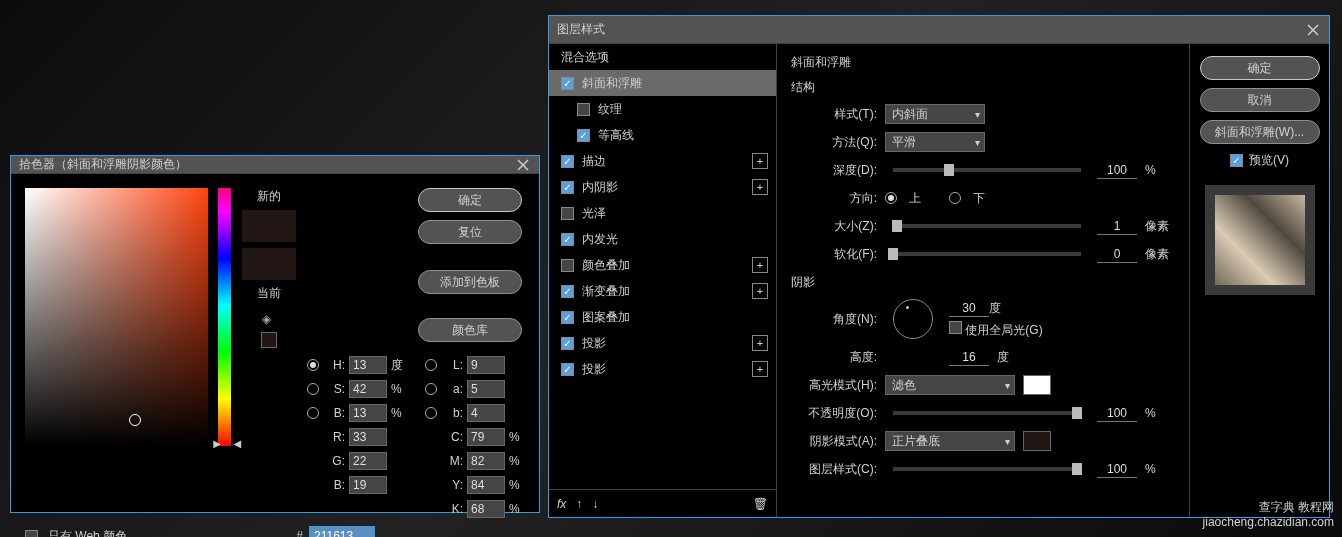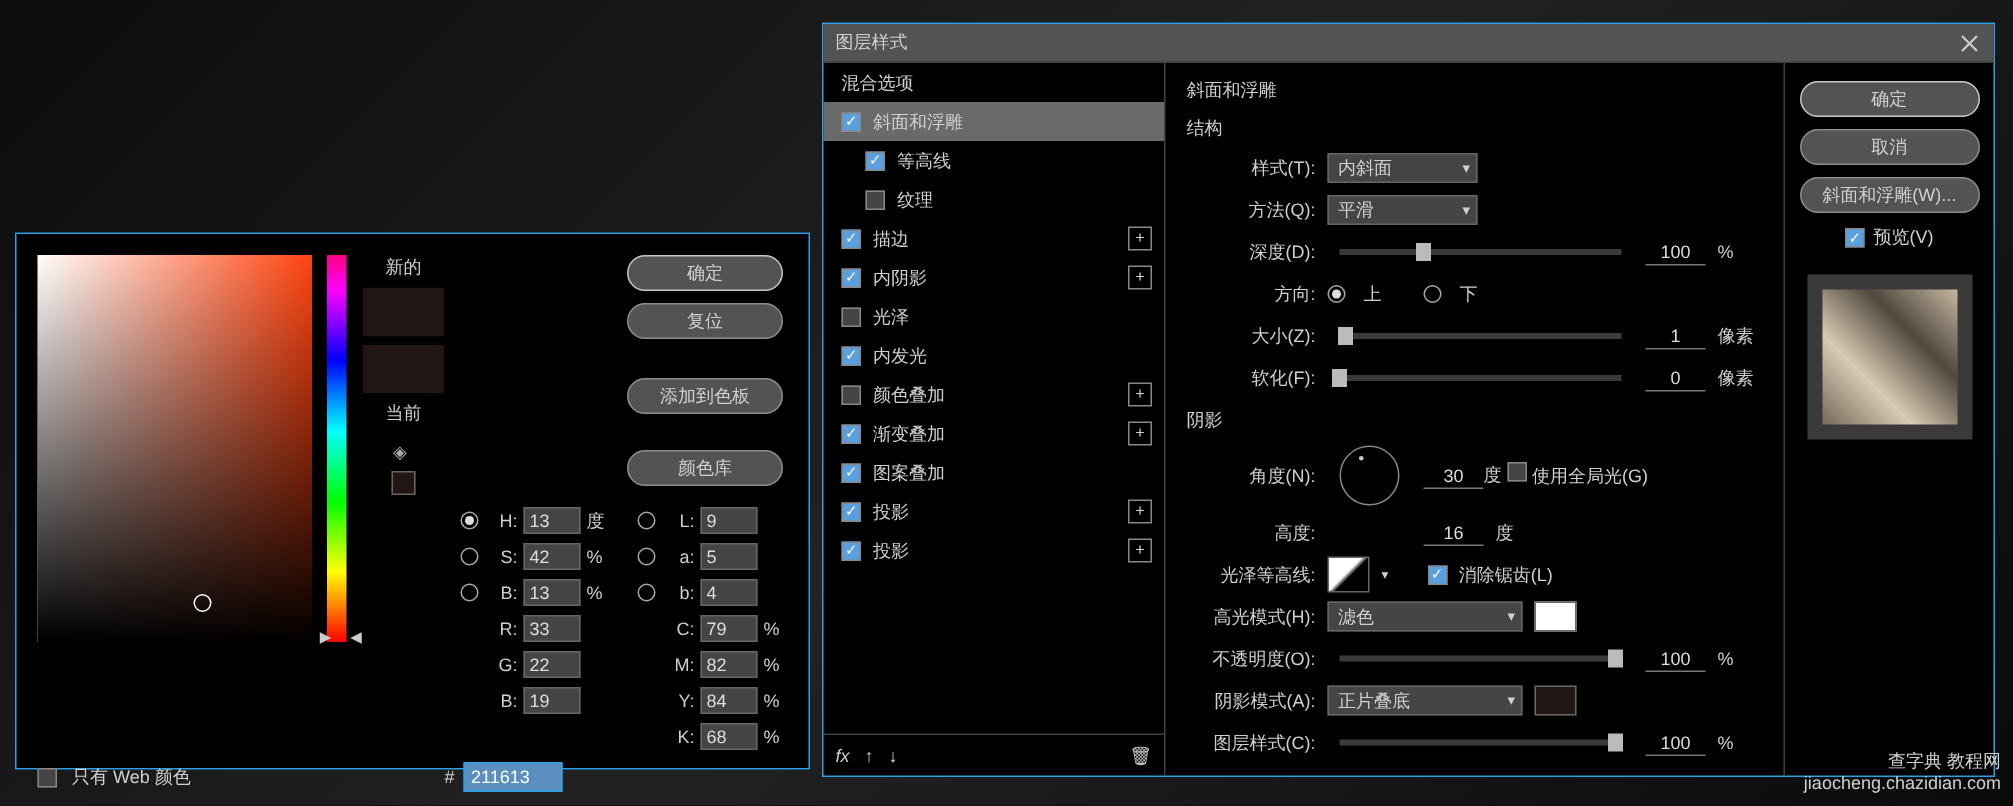--- a/index.html
+++ b/index.html
@@ -72,20 +72,28 @@
 .watermark{position:absolute;right:8px;bottom:6px;color:#888;font-size:11px;text-align:right;line-height:1.3}
 .numgrid{display:flex;gap:18px;margin-top:6px}
 .numcol{display:flex;flex-direction:column;gap:6px}
 </style>
 </head>
 <body>
 
 <div class="backdrop"></div>
 
 <div class="dialog dlg-picker">
+  <div class="titlebar">
+    <span class="title">拾色器（斜面和浮雕阴影颜色）</span>
+    <span class="close-x">
+      <svg viewBox="0 0 12 12">
+          <path d="M1 1 L11 11 M11 1 L1 11" stroke="#ccc" stroke-width="1.5"></path>
+        </svg>
+    </span>
+  </div>
   <div class="picker-body">
     <div class="sv-field">
       <div class="sv-cursor"></div>
     </div>
     <div class="hue-col">
       <div class="hue-strip"></div>
       <div class="hue-ptr">
           <span>▶</span>
           <span>◀</span>
         </div>
@@ -223,26 +231,26 @@
   <div class="layer-body">
     <div class="ls-left">
       <div class="ls-row">
           <span>混合选项</span>
         </div>
       <div class="ls-row active">
           <span class="chk on"></span>
           <span>斜面和浮雕</span>
         </div>
       <div class="ls-row sub">
-          <span class="chk on"></span>
-          <span>等高线</span>
-        </div>
-      <div class="ls-row sub">
           <span class="chk"></span>
           <span>纹理</span>
+        </div>
+      <div class="ls-row sub">
+          <span class="chk on"></span>
+          <span>等高线</span>
         </div>
       <div class="ls-row">
           <span class="chk on"></span>
           <span>描边</span>
           <span class="plus">+</span>
         </div>
       <div class="ls-row">
           <span class="chk on"></span>
           <span>内阴影</span>
           <span class="plus">+</span>
@@ -332,40 +340,32 @@
             <div class="thumb" style="left:0%"></div>
           </div>
           <input class="valbox" value="0" style="">
           <span class="unitlbl">像素</span>
         </div>
 
       <div class="section-title">阴影</div>
       <div class="frow" style="height:44px">
         <label>角度(N):</label>
         <div class="angle-dial"></div>
-        <div style="display:flex;flex-direction:row;gap:4px">
+        <div style="display:flex;flex-direction:column;gap:4px">
           <div><input class="valbox" value="30" style=""><span class="unitlbl">度</span></div>
           <div><span class="chk"></span> <span>使用全局光(G)</span></div>
         </div>
       </div>
       <div class="frow">
           <label>高度:</label>
           <span style="width:56px"></span>
           <input class="valbox" value="16" style="">
           <span class="unitlbl">度</span>
         </div>
       <div class="frow">
-          <label>光泽等高线:</label>
-          <div class="gloss"></div>
-          <span style="font-size:9px">▾</span>
-          <span style="width:10px"></span>
-          <span class="chk on"></span>
-          <span>消除锯齿(L)</span>
-        </div>
-      <div class="frow">
           <label>高光模式(H):</label>
           <div class="sel" style="width:130px">
             <span>滤色</span>
           </div>
           <div class="colorbox" style="background:#fff"></div>
         </div>
       <div class="frow">
           <label>不透明度(O):</label>
           <div class="slider">
             <div class="thumb" style="left:98%"></div>

